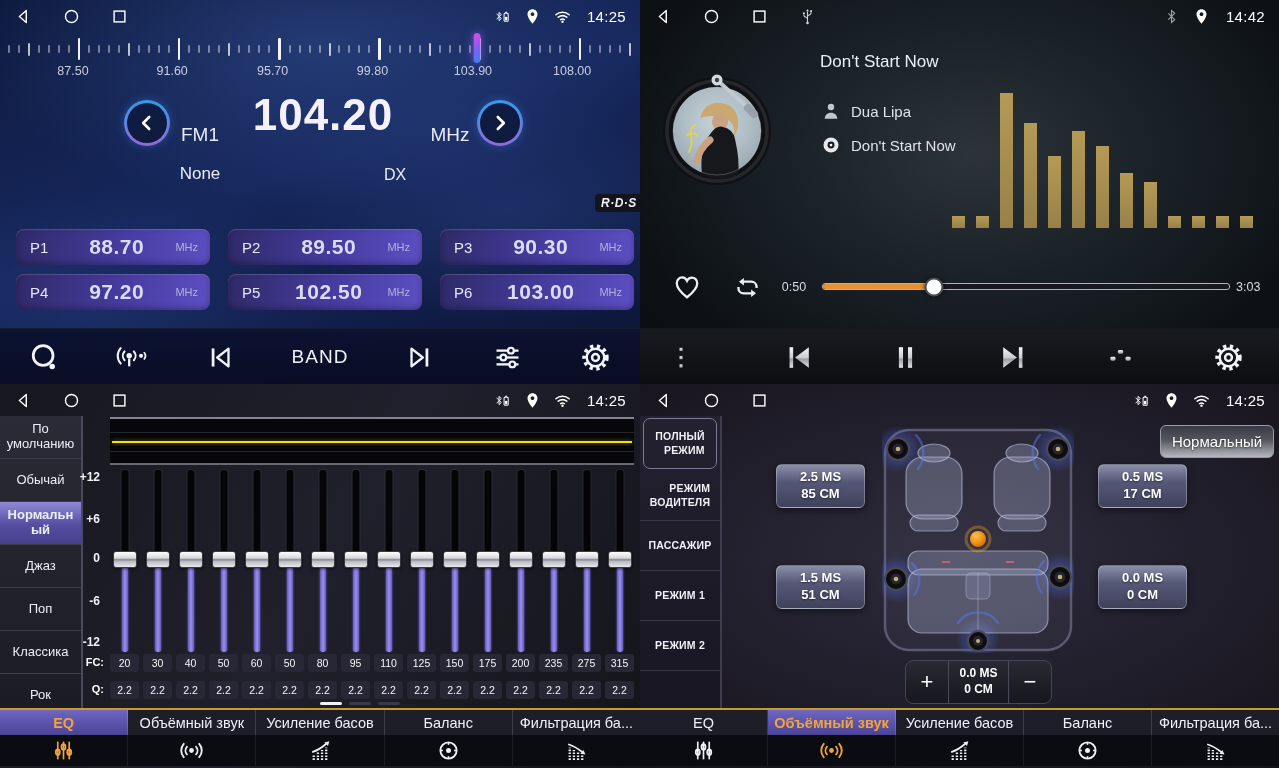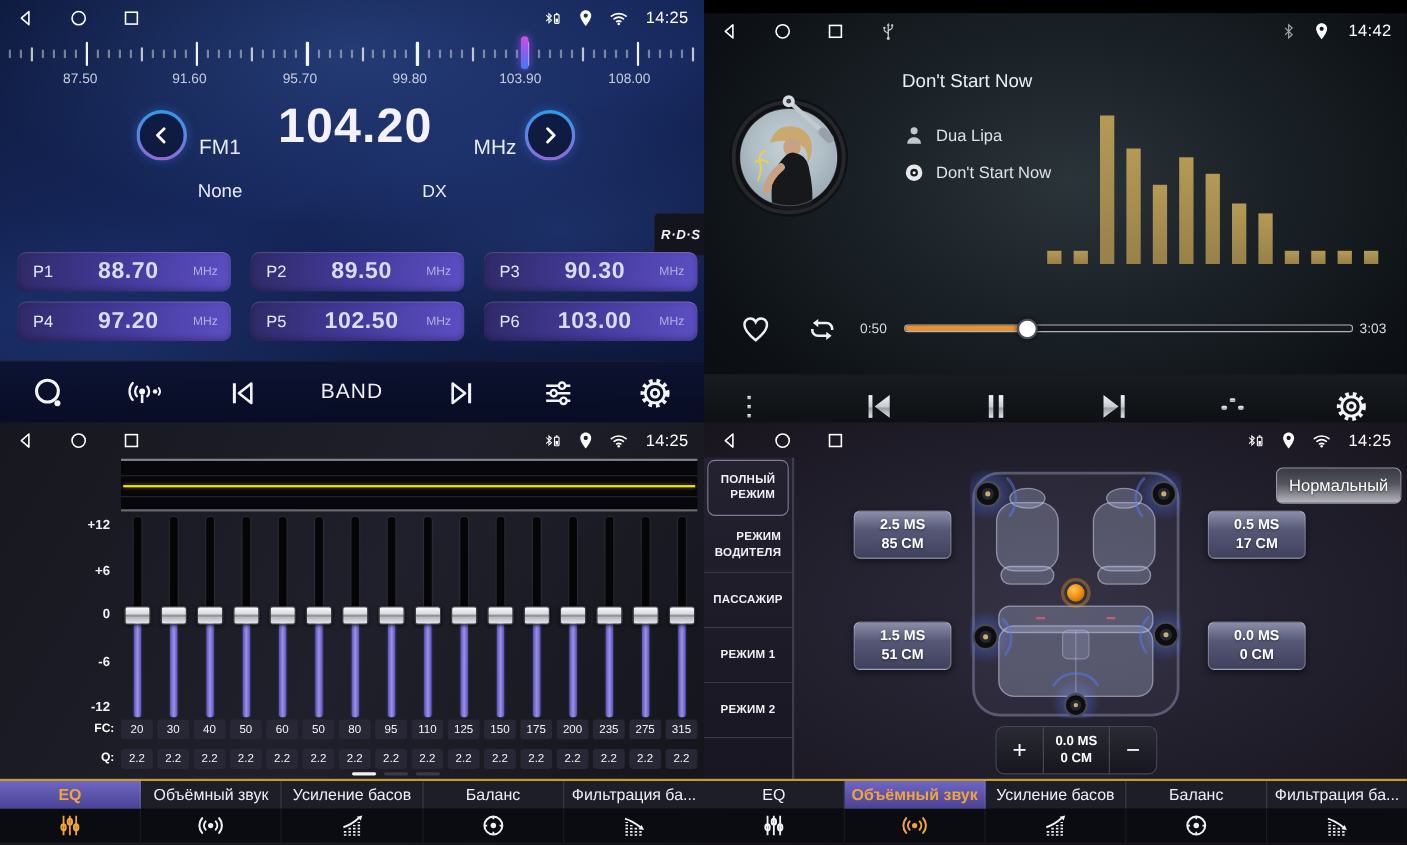--- a/index.html
+++ b/index.html
@@ -4,21 +4,21 @@
 <style>
   html,body{margin:0;padding:0;background:#000;}
   #app{position:relative;width:1279px;height:768px;overflow:hidden;font-family:"Liberation Sans",sans-serif;color:#fff;}
   .q{position:absolute;overflow:hidden;}
   #q-radio{left:0;top:0;width:640px;height:384px;
     background:
       radial-gradient(90% 70% at 50% 12%, rgba(72,112,195,.32), transparent 60%),
       radial-gradient(55% 45% at 80% 55%, rgba(58,92,175,.25), transparent 65%),
       radial-gradient(65% 55% at 15% 82%, rgba(45,72,145,.28), transparent 60%),
       linear-gradient(160deg,#0e1a3e 0%,#16275c 45%,#0b1434 100%);}
-  #q-player{left:640px;top:12px;width:639px;height:384px;
+  #q-player{left:640px;top:0;width:639px;height:384px;
     background:radial-gradient(75% 85% at 52% 40%, #2b3439 0%, #1a2126 40%, #0d1115 75%, #080b0e 100%);}
   #q-eq{left:0;top:384px;width:640px;height:384px;
     background:linear-gradient(120deg,#17171f 0%,#20202c 50%,#14141a 100%);}
   #q-sf{left:640px;top:384px;width:639px;height:384px;
     background:radial-gradient(80% 70% at 50% 45%, #2d2a3a 0%, #211e2c 55%, #151219 100%);}
 
   
   .statusbar{position:absolute;top:0;left:0;right:0;height:32px;display:flex;align-items:center;padding:0 14px;z-index:5;}
   .nav-group{display:flex;gap:29px;align-items:center;}
   .sb-right{margin-left:auto;display:flex;gap:11px;align-items:center;}
@@ -35,21 +35,21 @@
     background:linear-gradient(180deg,#d44fe0 0%,#8a5cf0 45%,#3f7df0 100%);box-shadow:0 0 8px rgba(150,90,240,.8);}
   .chev-btn{position:absolute;top:100px;width:46px;height:46px;border-radius:50%;cursor:pointer;
     border:3px solid transparent;background:linear-gradient(#0e1c44,#101a3e) padding-box,linear-gradient(180deg,#2f9de8,#8f6ada) border-box;
     display:flex;align-items:center;justify-content:center;box-shadow:0 0 10px rgba(60,120,220,.45);}
   .chev-btn svg{width:24px;height:24px;}
   .band-lbl{position:absolute;left:170px;top:124px;width:60px;text-align:center;font-size:19px;color:#e8ebf5;}
   .freq-big{position:absolute;left:233px;top:90px;width:180px;text-align:center;font-size:44px;font-weight:bold;color:#f4f1fc;letter-spacing:1px;}
   .unit-lbl{position:absolute;left:420px;top:124px;width:60px;text-align:center;font-size:19px;color:#e8ebf5;}
   .ps-name{position:absolute;left:150px;top:164px;width:100px;text-align:center;font-size:17px;color:#e9ecf6;}
   .dx-lbl{position:absolute;left:345px;top:166px;width:100px;text-align:center;font-size:16px;color:#e9ecf6;}
-  .rds{position:absolute;left:595px;top:194px;background:#14141c;border-radius:4px;padding:12px 6px;
+  .rds{position:absolute;left:595px;top:194px;background:#14141c;border-radius:4px;padding:2px 6px;
     font-size:12px;font-weight:900;font-style:italic;color:#f2f2f6;letter-spacing:.5px;}
   .presets{position:absolute;left:16px;top:229px;display:grid;grid-template-columns:repeat(3,194px);grid-auto-rows:36px;gap:9px 18px;}
   .preset{display:flex;align-items:center;border-radius:8px;cursor:pointer;
     background:linear-gradient(100deg,#2f2a68 0%,#473ca0 55%,#5d4fc4 100%);
     box-shadow:inset 0 1px 1px rgba(255,255,255,.18), inset 0 -2px 6px rgba(0,0,0,.3);}
   .preset .plabel{font-size:15px;color:#e4e6fa;margin-left:14px;width:28px;}
   .preset .pfreq{flex:1;text-align:center;font-size:21px;font-weight:600;color:#d9dcf6;letter-spacing:.5px;}
   .preset .punit{font-size:11px;color:#aeb2dc;margin-right:12px;}
   .toolbar{position:absolute;left:0;right:0;top:328px;height:56px;display:flex;align-items:center;justify-content:space-between;padding:0 28px;}
   #radio-toolbar{background:linear-gradient(180deg,rgba(12,18,48,.95),rgba(7,12,34,.95));border-top:1px solid rgba(255,255,255,.06);}
@@ -612,20 +612,31 @@
                 <path d="M3.6,9.8a13,13 0 0 1 16.8,0"></path>
                 <path d="M6.6,12.9a9,9 0 0 1 10.8,0"></path>
                 <path d="M9.6,15.9a4.6,4.6 0 0 1 4.8,0"></path>
               </g>
               <circle cx="12" cy="18.6" r="1.5" fill="currentColor"></circle>
             </svg>
           </span>
         <span class="sbtime">14:25</span>
       </div>
     </div>
+    <div class="eq-side" id="eq-side">
+        <div class="eq-item">По
+умолчанию</div>
+        <div class="eq-item">Обычай</div>
+        <div class="eq-item sel">Нормальн
+ый</div>
+        <div class="eq-item">Джаз</div>
+        <div class="eq-item">Поп</div>
+        <div class="eq-item">Классика</div>
+        <div class="eq-item">Рок</div>
+      </div>
     <div class="eq-graph">
       <div class="gline" style="top:30%"></div>
         <div class="gline" style="top:72%"></div>
       <div class="gyellow" style="top:50%"></div>
     </div>
     <div class="eq-scale" id="eq-scale">
         <span style="top: 86px;">+12</span>
         <span style="top: 128px;">+6</span>
         <span style="top: 167px;">0</span>
         <span style="top: 210px;">-6</span>

